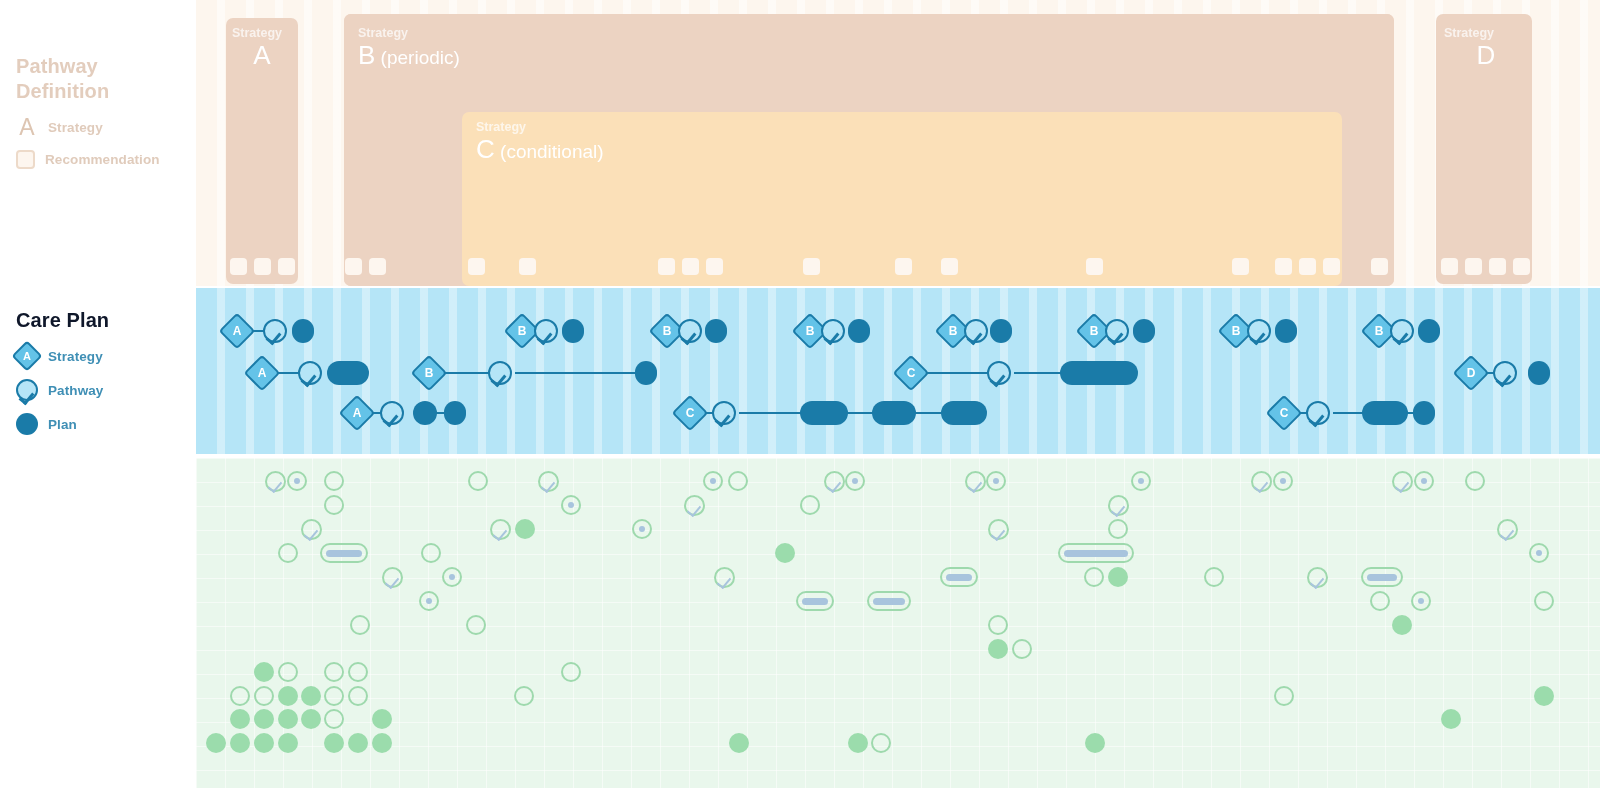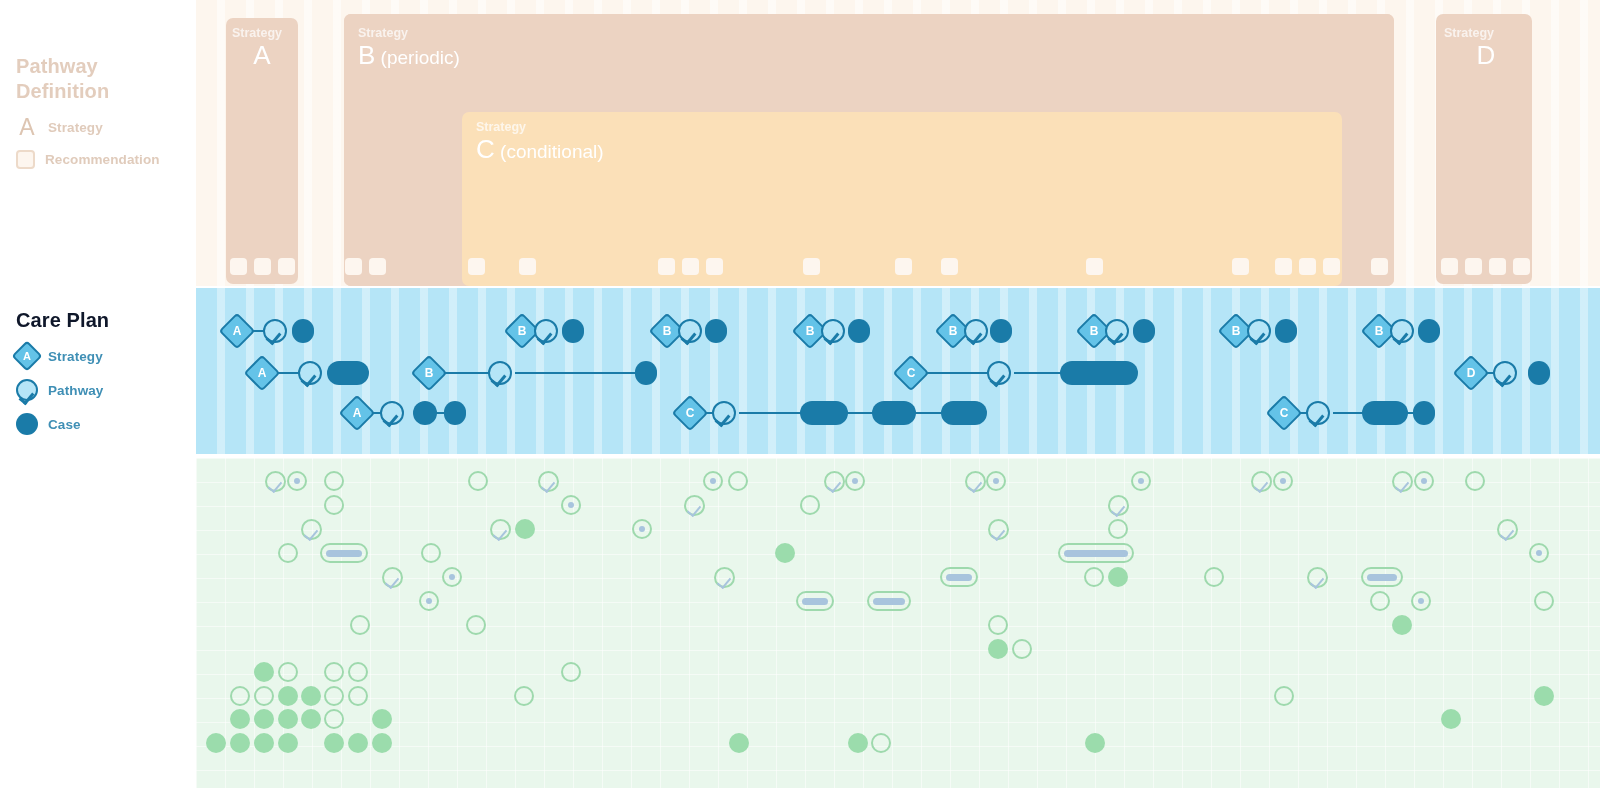--- a/index.html
+++ b/index.html
@@ -379,18 +379,18 @@
     <div class="legend-row">
       <div style="position:relative;width:22px;height:22px;">
         <div class="cp-req" style="left:0;top:0;width:22px;height:22px;"></div>
       </div>
       <div class="legend-label">Pathway</div>
     </div>
     <div class="legend-row">
       <div style="position:relative;width:22px;height:22px;">
         <div class="cp-event" style="left:0;top:0;width:22px;height:22px;border-radius:50%;"></div>
       </div>
-      <div class="legend-label">Case</div>
+      <div class="legend-label">Plan</div>
     </div>
   </div>
 
 
 </div>
 
 </body></html>

